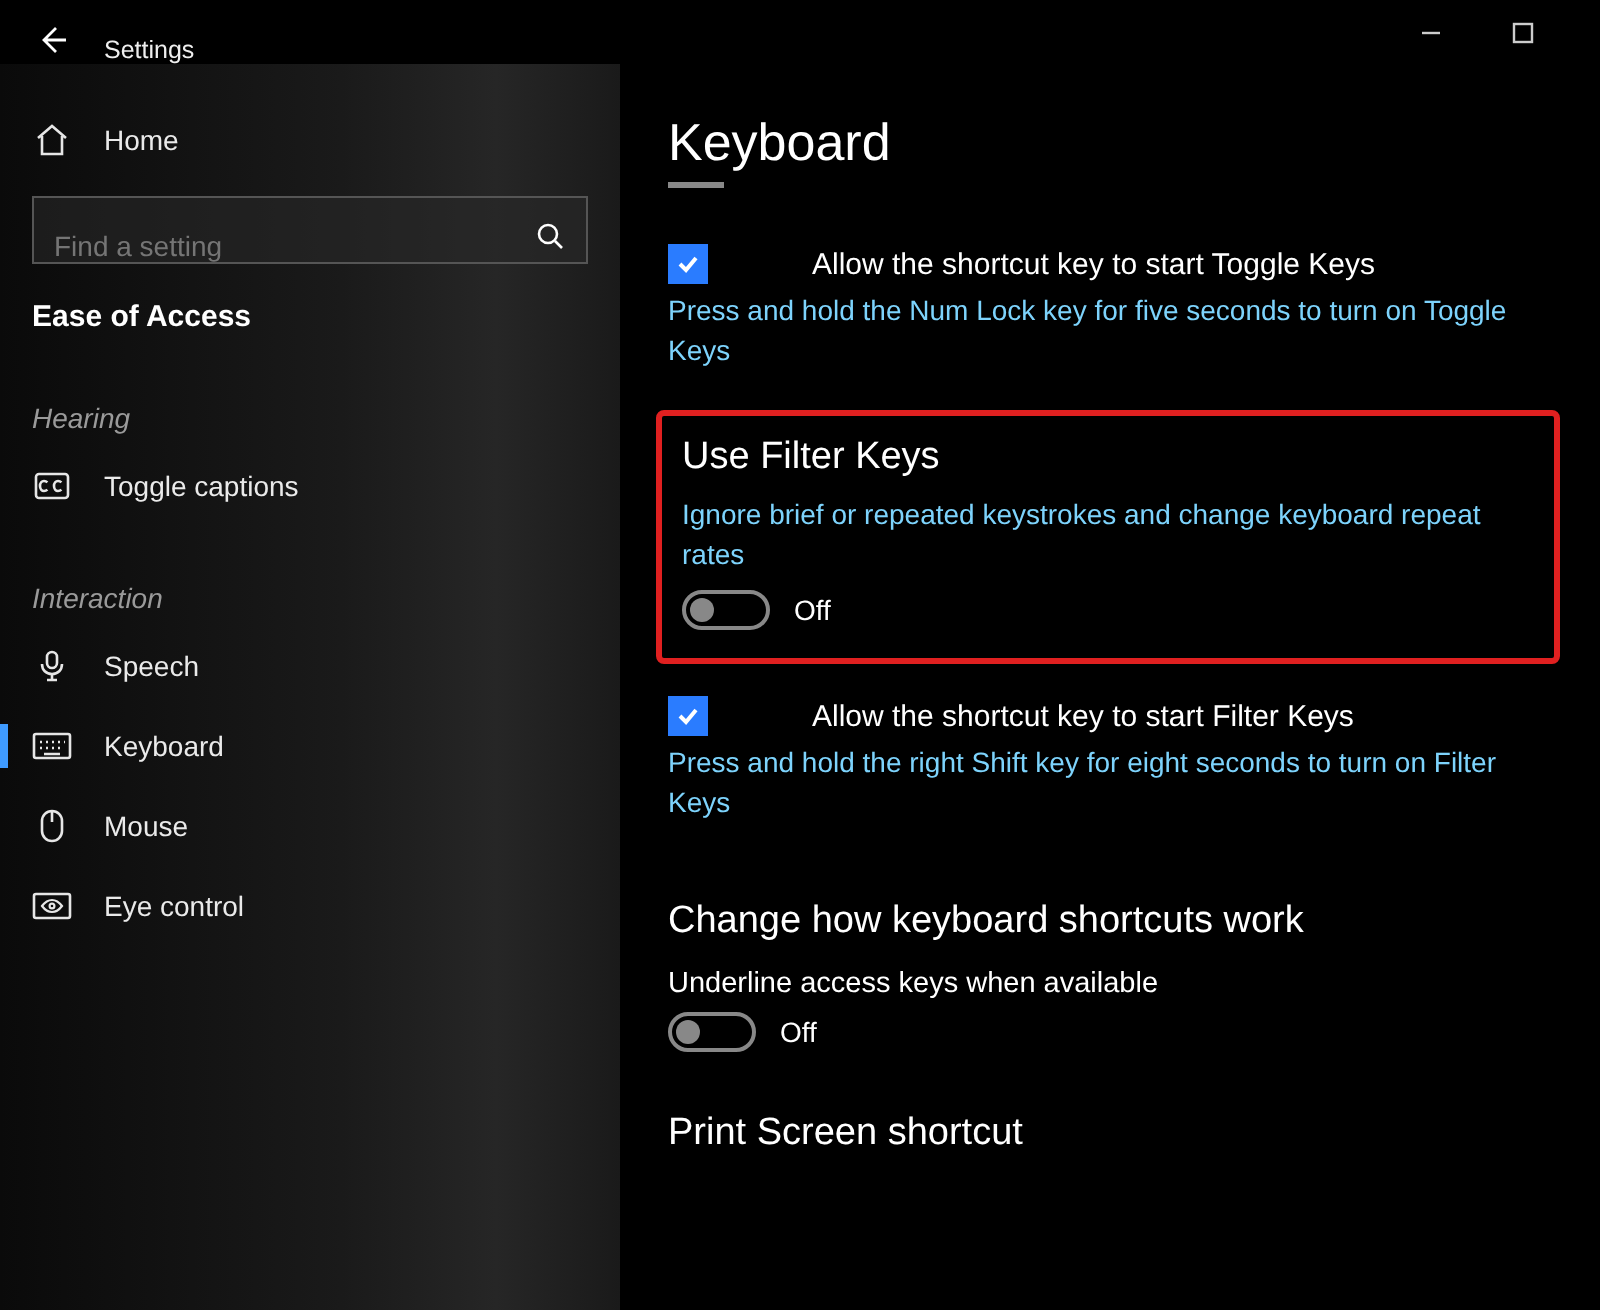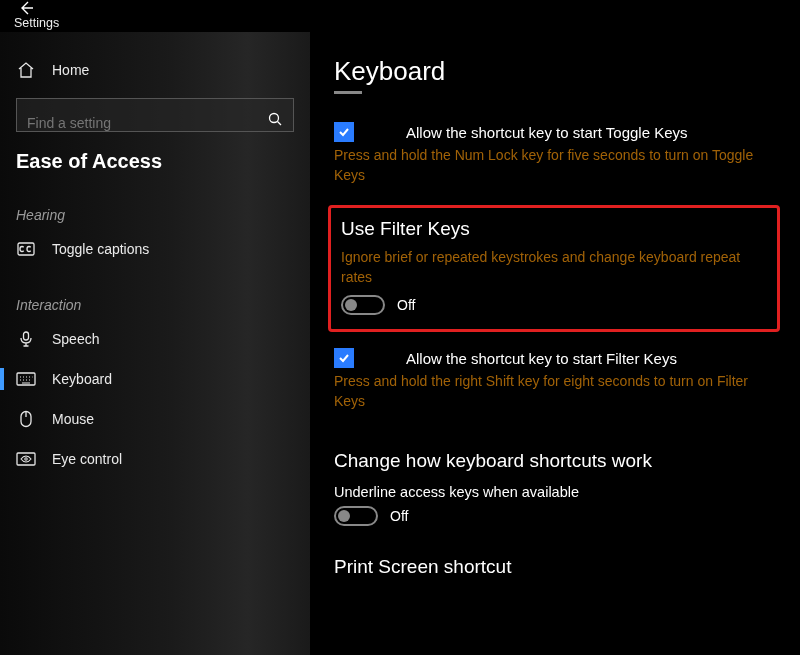--- a/index.html
+++ b/index.html
@@ -7,24 +7,23 @@
   body {
     font-family: "Segoe UI", Tahoma, sans-serif;
     background: #000;
     color: #fff;
     display: flex;
     flex-direction: column;
   }
   .titlebar {
     height: 32px;
     display: flex;
-    align-items: flex-start;
+    align-items: flex-end;
     padding: 0 16px 0 14px;
     background: #000;
-    flex-direction: column;
   }
   .titlebar .back {
     width: 24px; height: 24px; display:flex; align-items:center; justify-content:center;
     margin-right: 14px;
   }
   .titlebar .title { font-size: 12.5px; color:#eee; }
   .titlebar .spacer { flex:1; }
   .winbtn { width: 46px; height:32px; display:flex; align-items:center; justify-content:center; color:#ccc;}
   .content { flex:1; display:flex; min-height:0; }
   .sidebar {
@@ -46,21 +45,21 @@
     border: 1px solid #555;
     background: rgba(40,40,40,0.6);
     display:flex; align-items:flex-end;
     padding: 0 10px;
   }
   .searchbox input {
     flex:1; background:transparent; border:none; outline:none;
     color:#bbb; font-size:14px;
   }
   .section-label {
-    font-size:20px; font-weight:600; color:#fff;
+    font-size:15px; font-weight:600; color:#fff;
     padding: 4px 16px 6px 16px;
   }
   .group-label {
     font-size:14px; color:#9a9a9a;
     padding: 28px 16px 6px 16px;
     font-style: italic;
   }
   .nav-item {
     display:flex; align-items:center;
     height:40px;
@@ -78,21 +77,21 @@
     font-size:26px; font-weight:400; color:#fff; margin-bottom:4px;
   }
   .page-title-underline {
     width:28px; height:3px; background:#888; margin-bottom:28px;
   }
   .check-row { display:flex; align-items:center; font-size:15px; color:#fff; margin-bottom:4px;gap:40px; }
   .checkbox {
     width:20px; height:20px; background:#2a7cff; border:1px solid #2a7cff;
     display:flex; align-items:center; justify-content:center; margin-right:12px;
   }
-  .desc { font-size:14px; color:#a16207; line-height:1.4; margin-bottom:20px; max-width:420px;}
+  .desc { font-size:14px; color:#7dd3fc; line-height:1.4; margin-bottom:20px; max-width:420px;}
   .redbox {
     border: 3px solid #e02020; border-radius:4px;
     padding: 10px 14px 14px 10px; margin: 4px 0 16px -6px;
   }
   .section-h { font-size:19px; font-weight:400; color:#fff; margin-bottom:8px; }
   .toggle-row { display:flex; align-items:center; margin-top:6px; }
   .toggle {
     width:44px; height:20px; border:2px solid #888; border-radius:20px;
     position:relative; margin-right:12px; background:#000;
   }

